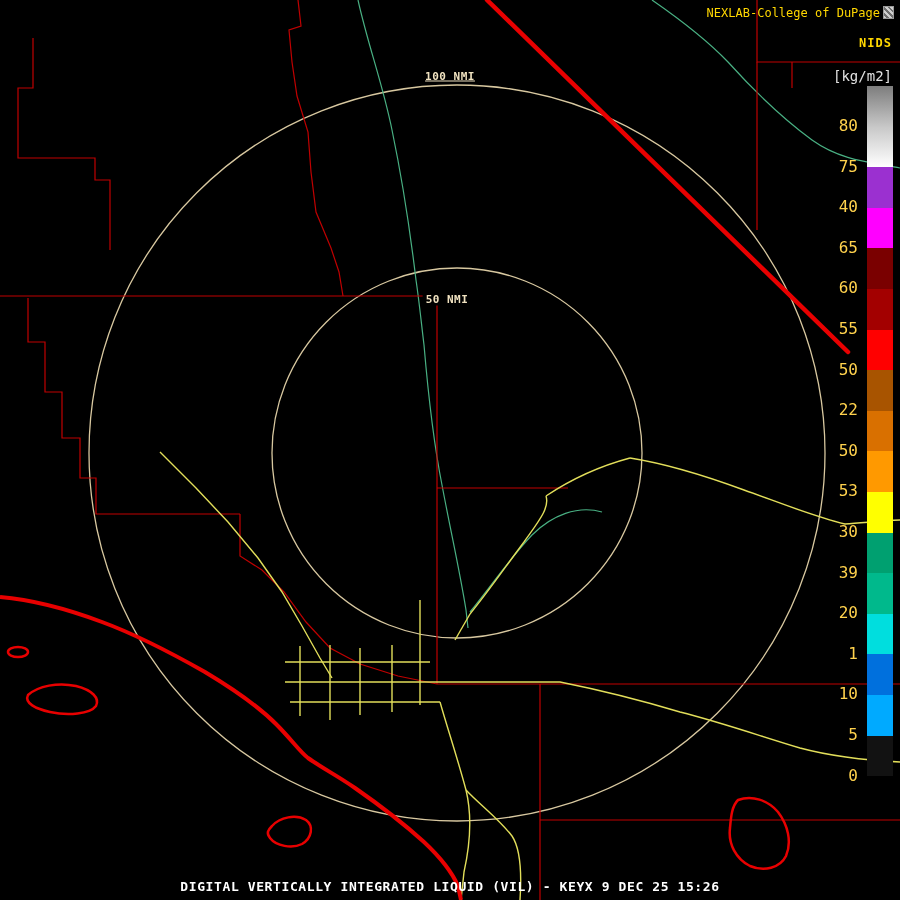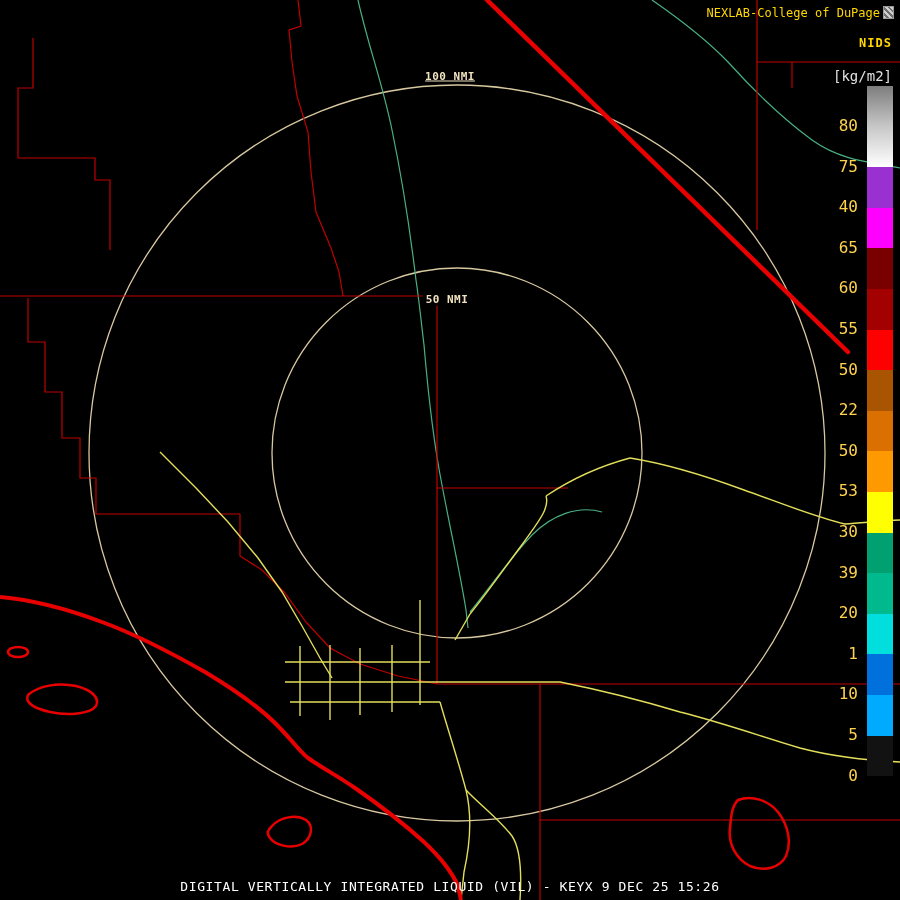--- a/index.html
+++ b/index.html
@@ -32,21 +32,21 @@
                    font-size:14px; }
 
   #colorbar { position:absolute; left:867px; top:86px; width:26px; display:flex; flex-direction:column; }
   .seg { width:100%; height:40.6px; }
 
   #scale-labels { position:absolute; top:106px; right:42px; width:30px; text-align:right; }
   .scale-label { height:40.6px; line-height:40.6px; font-size:16px;
                  color:var(--scale-label-text,#ffd24d); }
 
   #caption { position:absolute; top:879px; left:0; width:100%; text-align:center;
-             color:var(--caption-text,#fff); font-size:13px; font-weight:normal;
+             color:var(--caption-text,#fff); font-size:13px; font-weight:bold;
              letter-spacing:0.6px; white-space:nowrap; }
 </style>
 </head>
 <body>
 
 <div id="stage">
 
   <svg id="map-svg" width="900" height="900" viewBox="0 0 900 900">
 
     <g>

